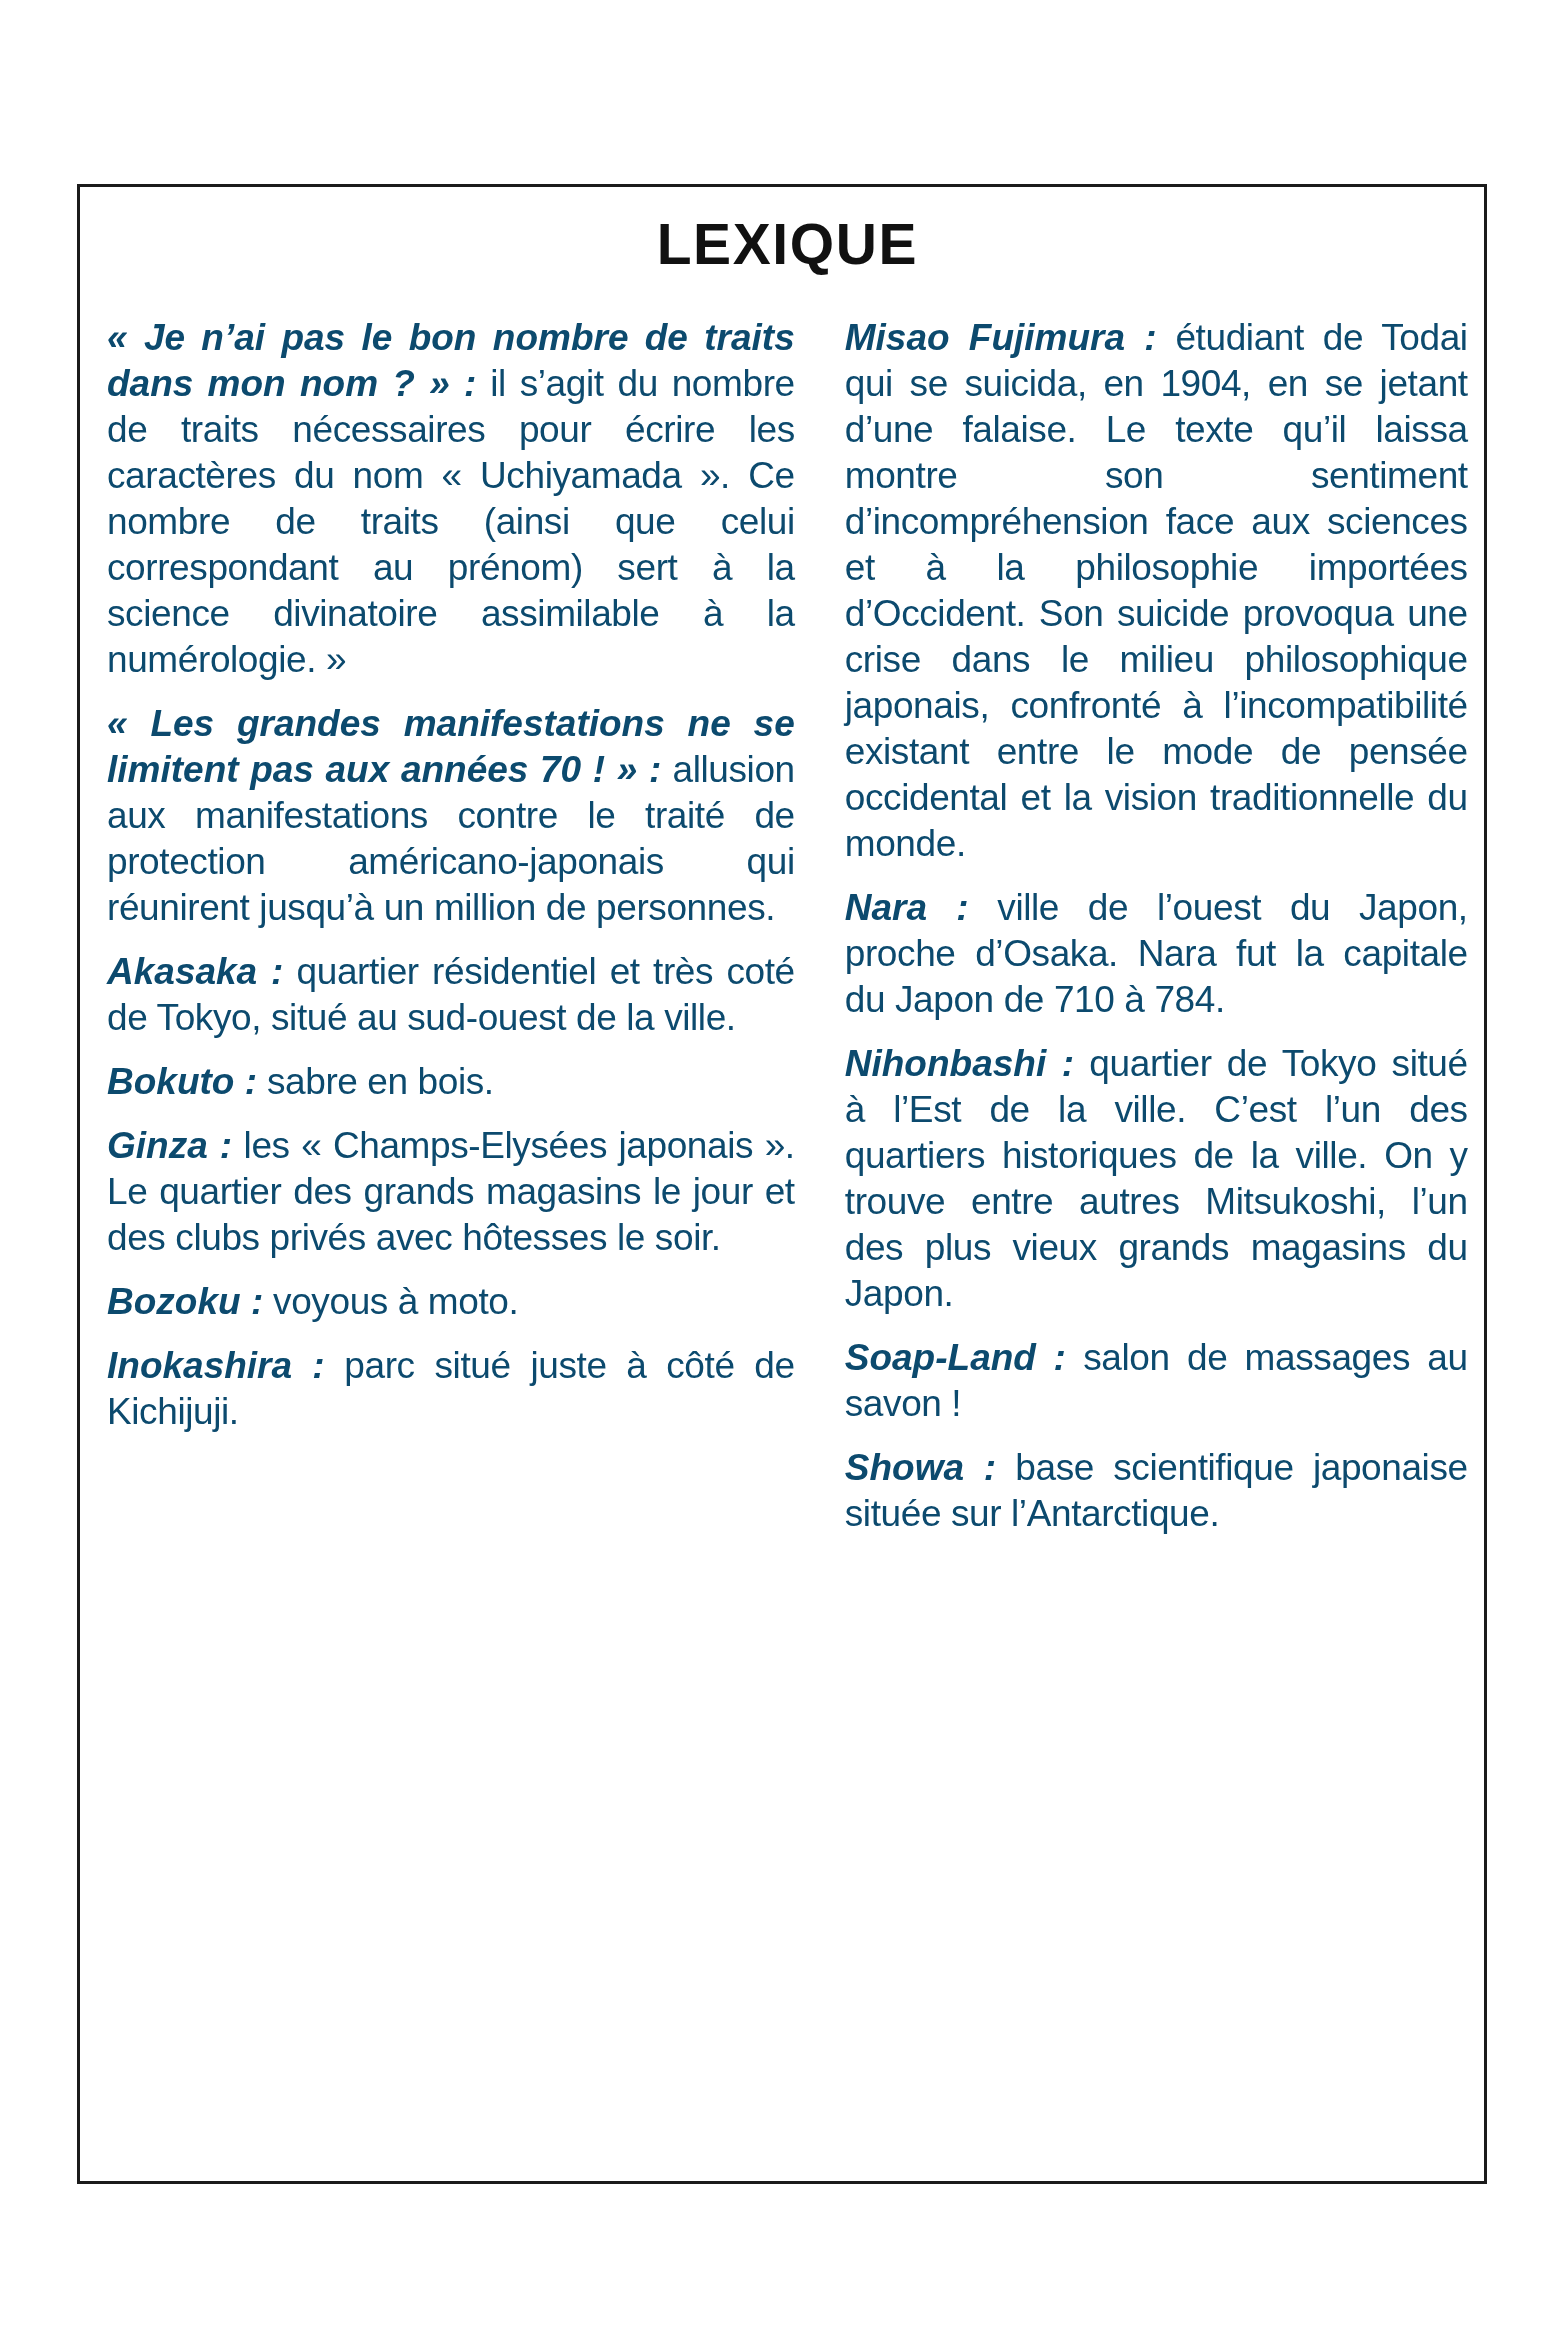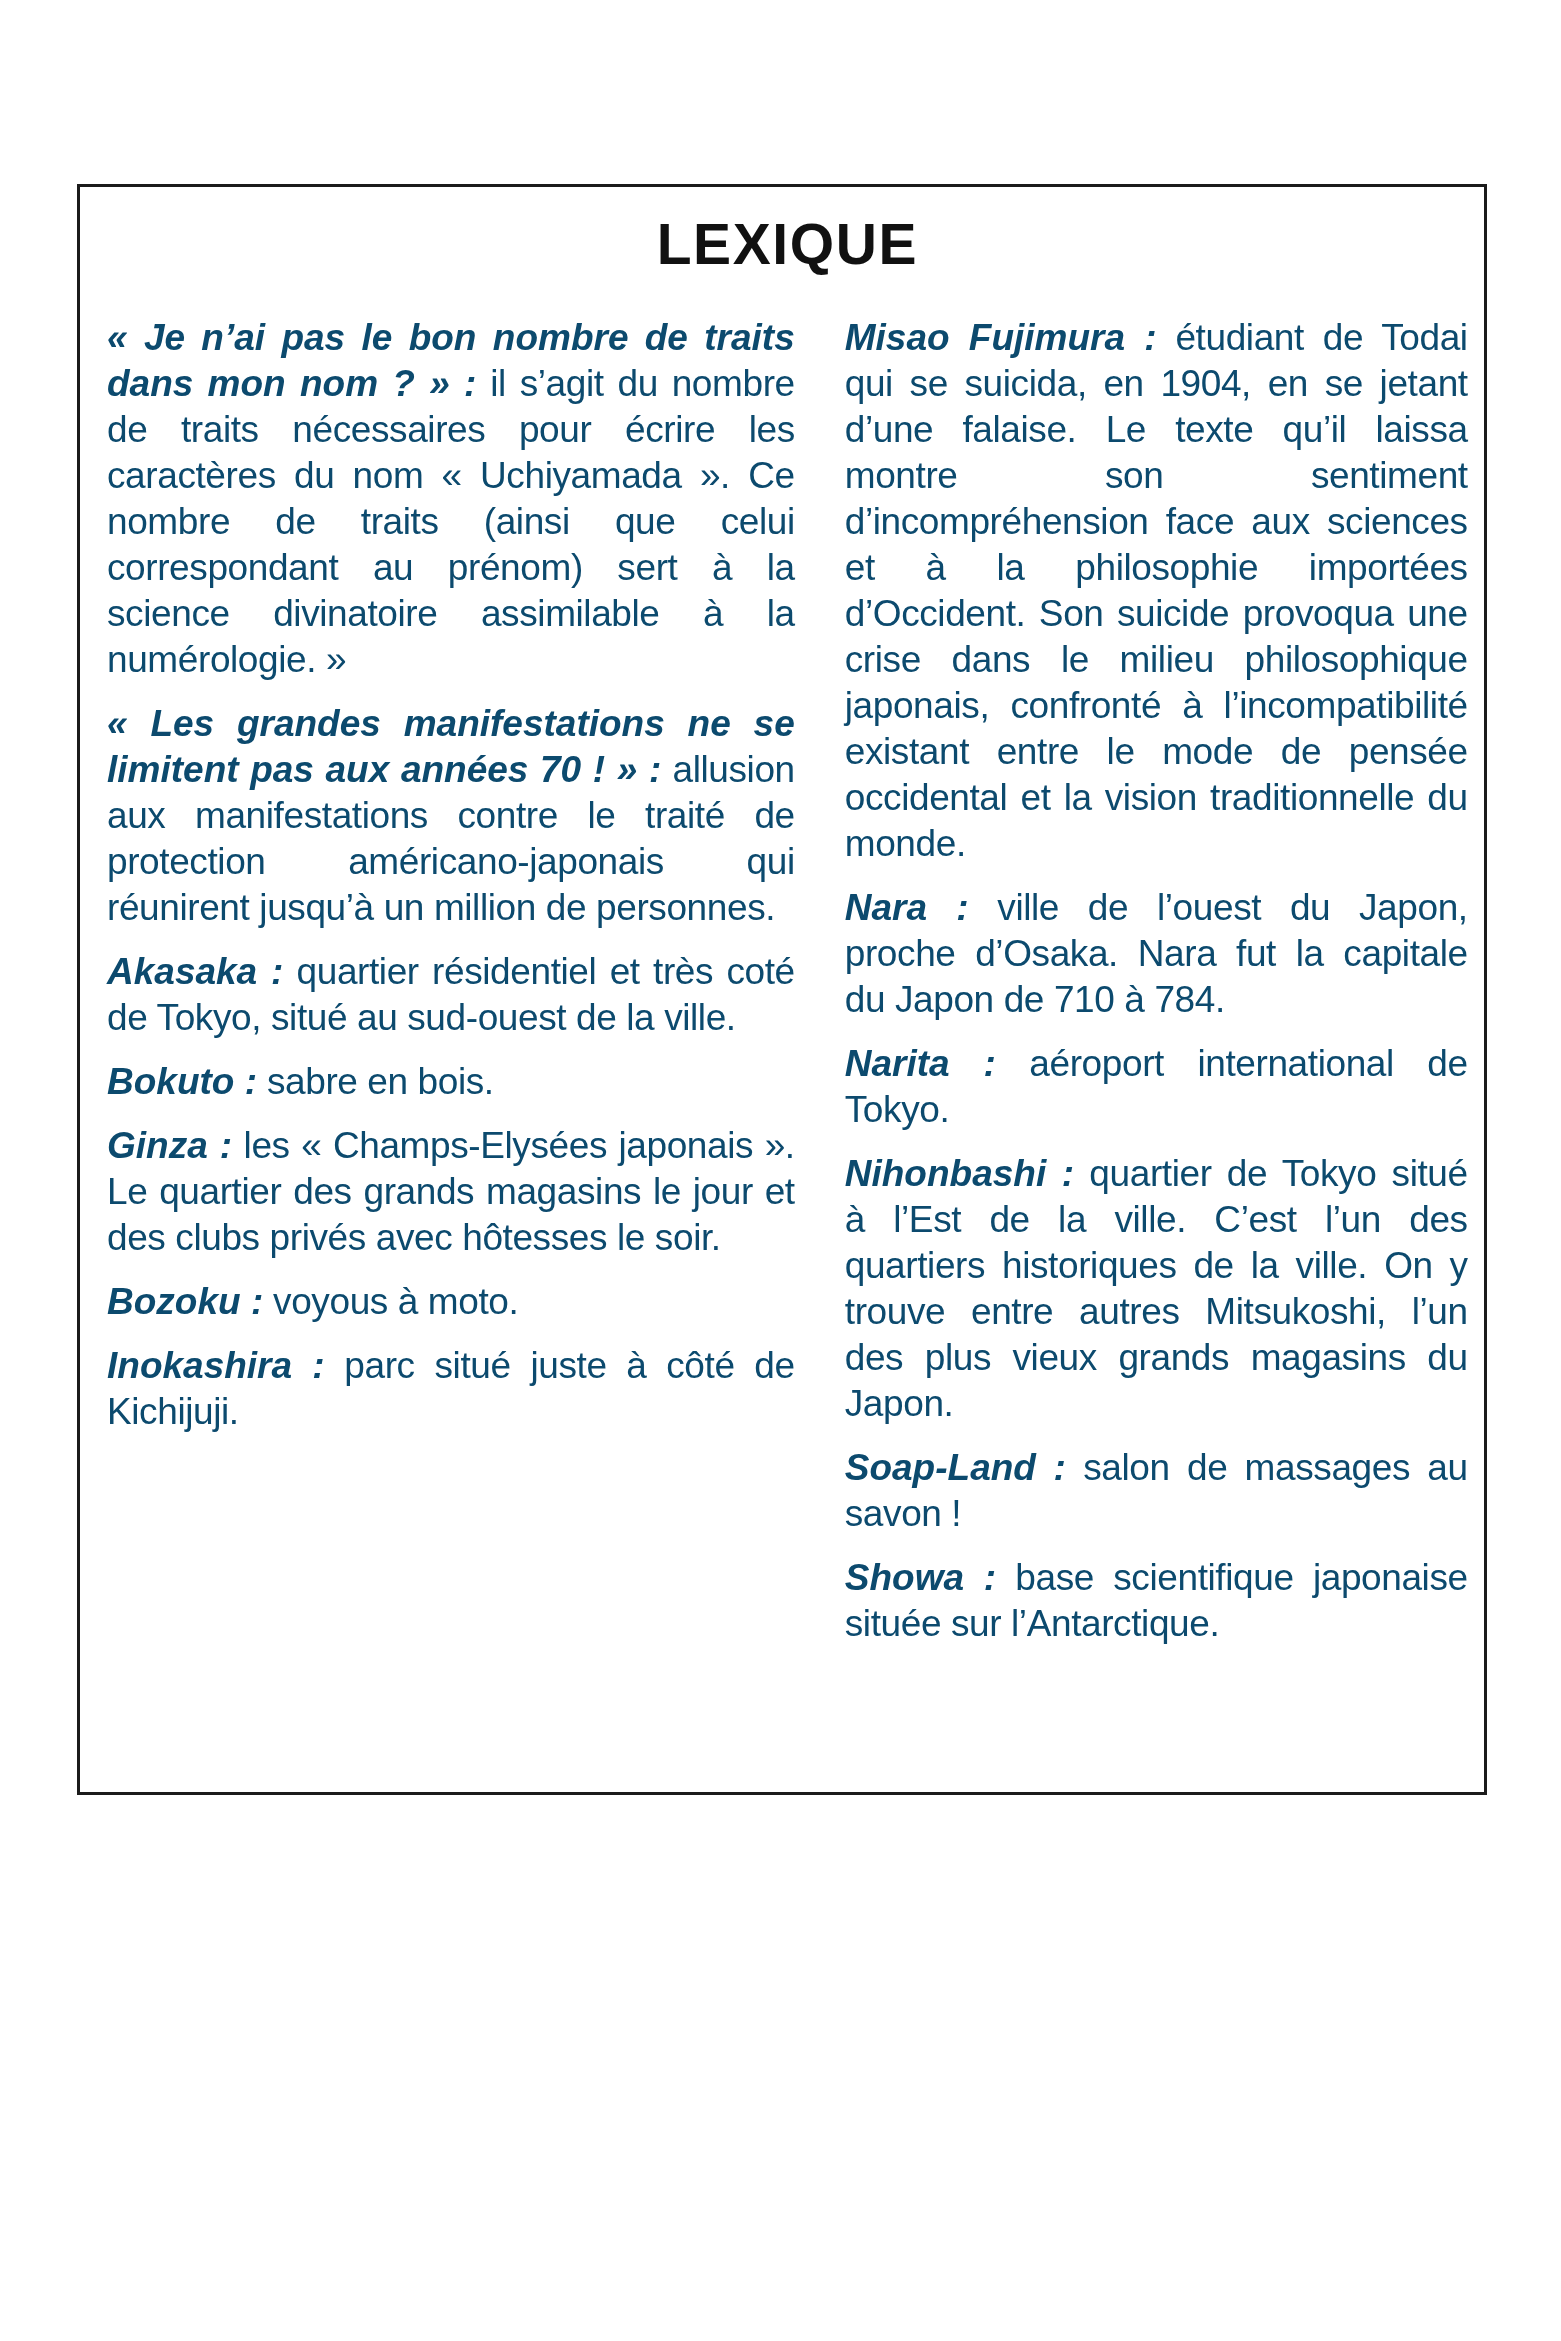--- a/index.html
+++ b/index.html
@@ -13,21 +13,21 @@
     position: relative;
     font-family: "Liberation Sans", sans-serif;
     color: #161616;
     overflow: hidden;
   }
   .lexique-box {
     position: absolute;
     left: 77px;
     top: 184px;
     width: 1410px;
-    height: 1611px;
+    height: 2000px;
     border: 3.3px solid #1b1b1b;
     box-sizing: border-box;
     background: #ffffff;
     padding: 21px 16.3px 0 27px;
   }
   .title {
     margin: 6.5px 0 0 0;
     text-align: center;
     font-size: 57px;
     line-height: 1.05;
@@ -85,21 +85,20 @@
           <p class="entry"><span class="term">Inokashira :</span> <span class="def">parc situé juste à côté de Kichijuji.</span></p>
 
         </div>
 
       <div class="col right">
 
           <p class="entry"><span class="term">Misao Fujimura :</span> <span class="def">étudiant de Todai qui se suicida, en 1904, en se jetant d’une falaise. Le texte qu’il laissa montre son sentiment d’incompréhension face aux sciences et à la philosophie importées d’Occident. Son suicide provoqua une crise dans le milieu philosophique japonais, confronté à l’incompatibilité existant entre le mode de pensée occidental et la vision traditionnelle du monde.</span></p>
 
           <p class="entry"><span class="term">Nara :</span> <span class="def">ville de l’ouest du Japon, proche d’Osaka. Nara fut la capitale du Japon de 710 à 784.</span></p>
 
-          <p class="entry"><span class="term">Narita :</span> <span class="def">aéroport international de Tokyo.</span></p>
 
           <p class="entry"><span class="term">Nihonbashi :</span> <span class="def">quartier de Tokyo situé à l’Est de la ville. C’est l’un des quartiers historiques de la ville. On y trouve entre autres Mitsukoshi, l’un des plus vieux grands magasins du Japon.</span></p>
 
           <p class="entry"><span class="term">Soap-Land :</span> <span class="def">salon de massages au savon !</span></p>
 
           <p class="entry"><span class="term">Showa :</span> <span class="def">base scientifique japonaise située sur l’Antarctique.</span></p>
         </div>
 
     </div>
   </section>

